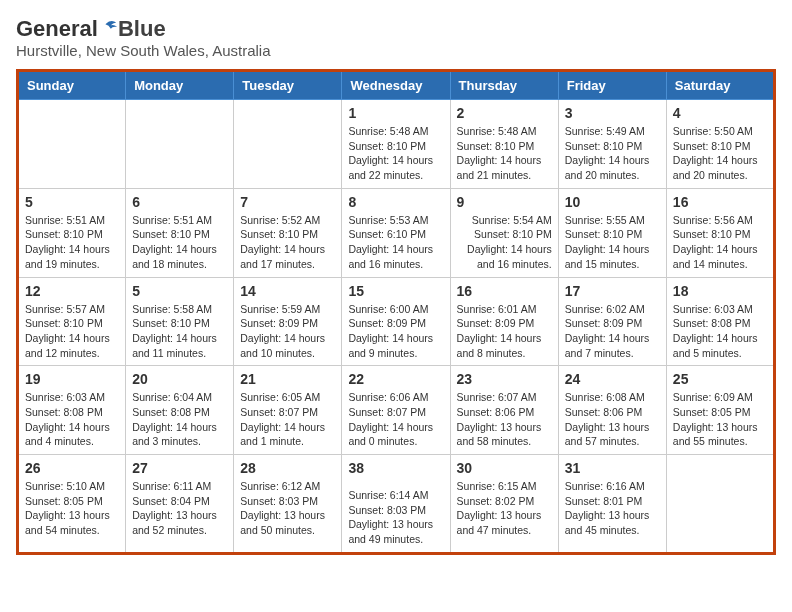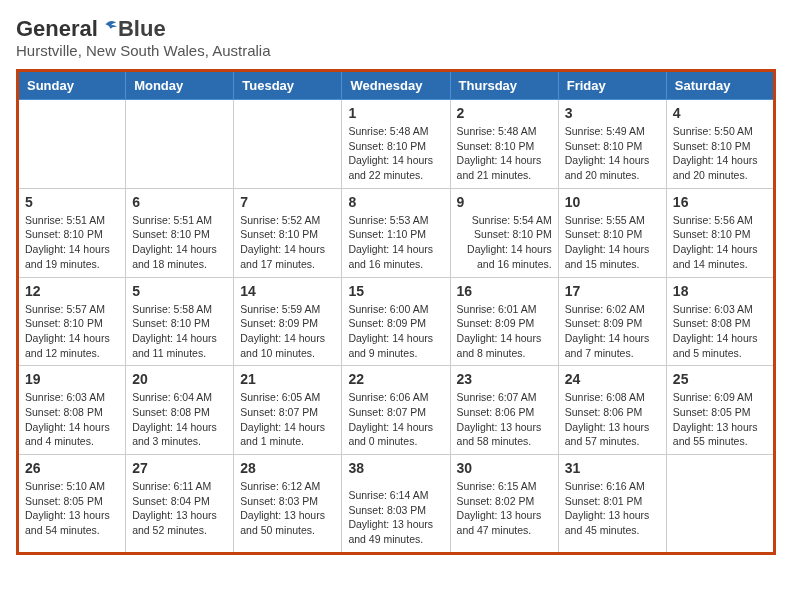--- a/index.html
+++ b/index.html
@@ -169,21 +169,21 @@
         <td>
           <span class="day-number">7</span>
           <div class="day-info" style="white-space: pre-line;">Sunrise: 5:52 AM
 Sunset: 8:10 PM
 Daylight: 14 hours
 and 17 minutes.</div>
         </td>
         <td>
           <span class="day-number">8</span>
           <div class="day-info" style="white-space: pre-line;">Sunrise: 5:53 AM
-Sunset: 1:10 PM
+Sunset: 6:10 PM
 Daylight: 14 hours
 and 16 minutes.</div>
         </td>
         <td>
           <span class="day-number">9</span>
           <div class="day-info" style="white-space: pre-line; text-align: right;">Sunrise: 5:54 AM
 Sunset: 8:10 PM
 Daylight: 14 hours
 and 16 minutes.</div>
         </td>

